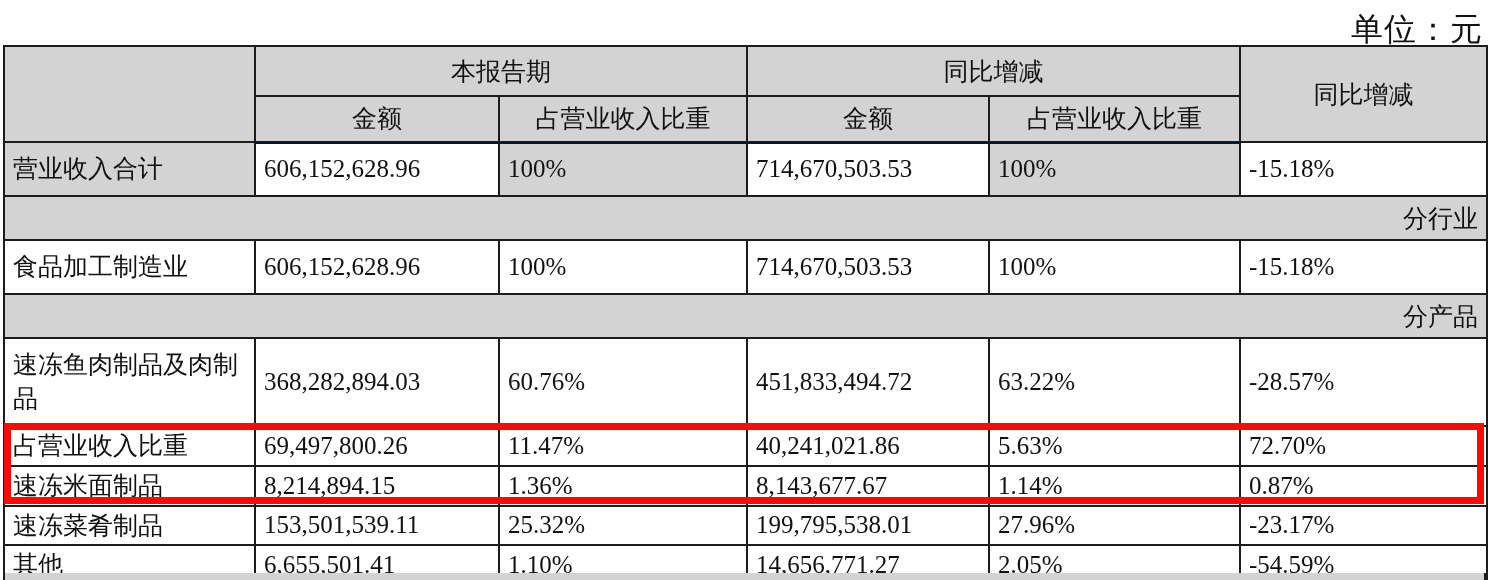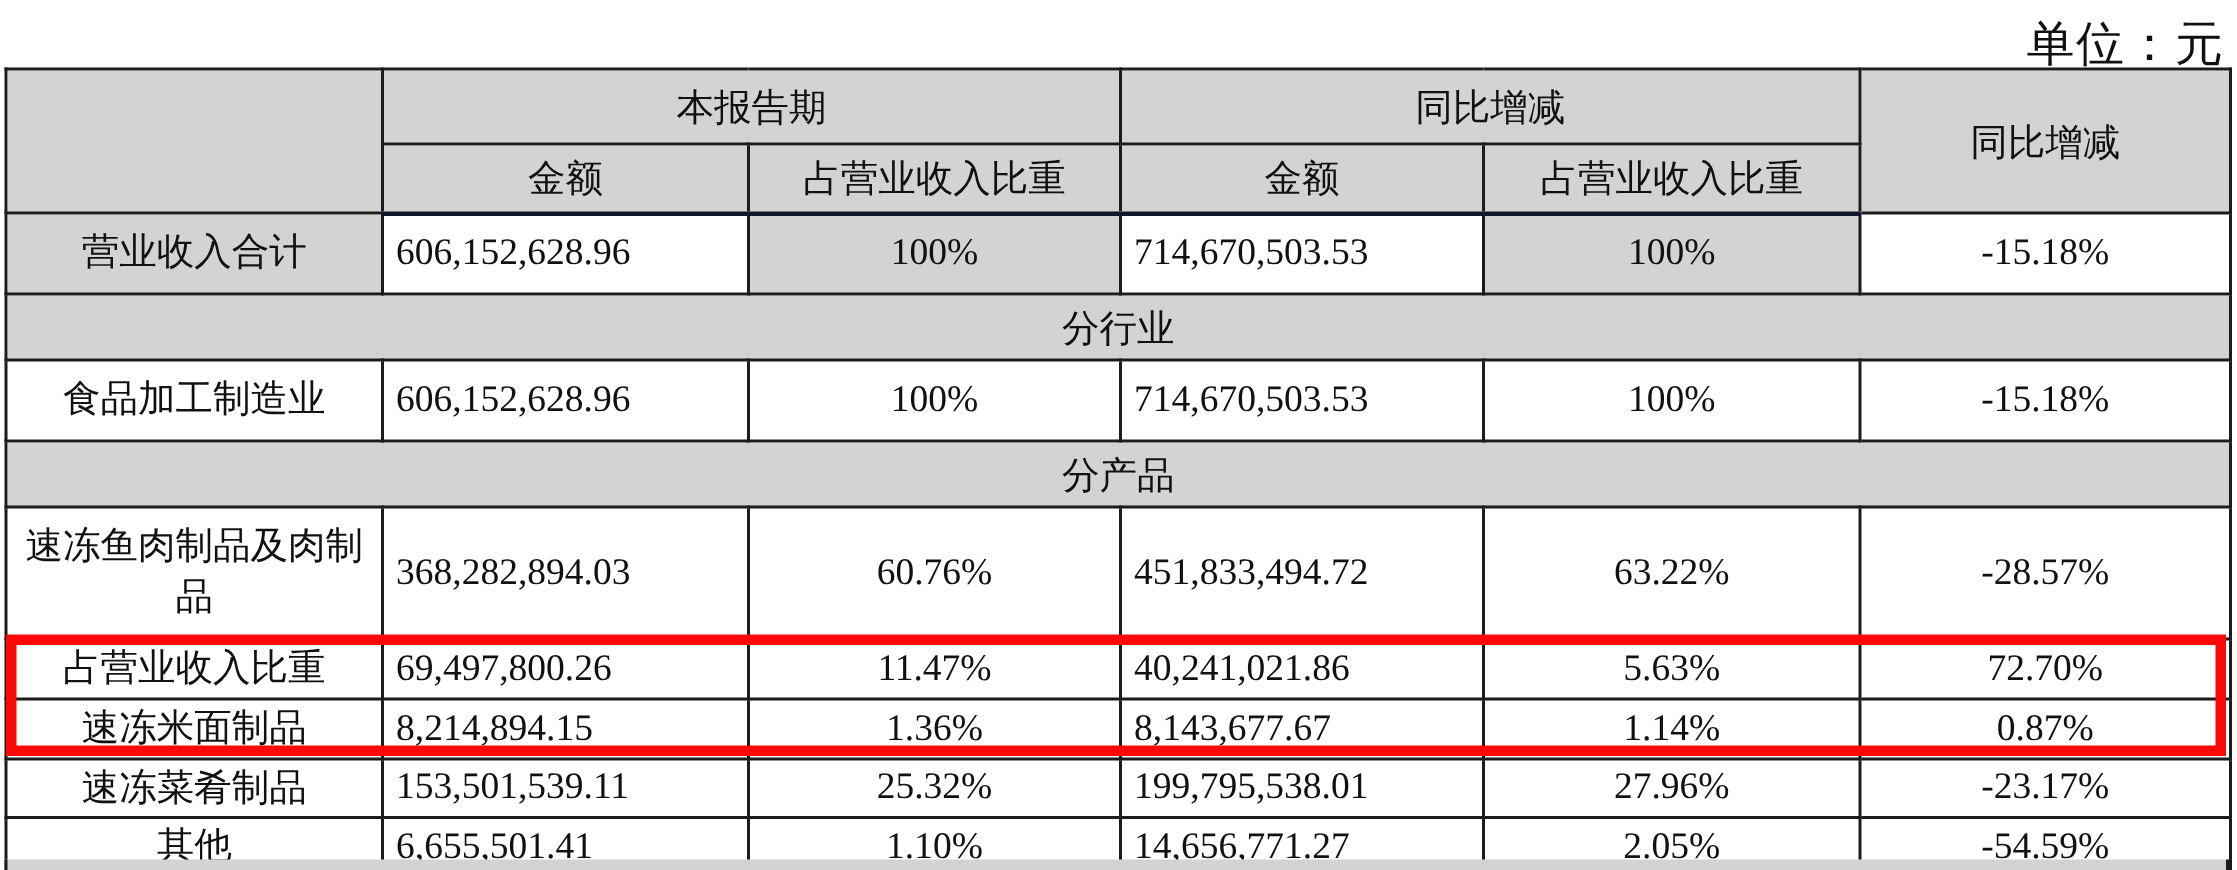--- a/index.html
+++ b/index.html
@@ -54,30 +54,30 @@
   col.c5 { width: 247px; }
 
   .shade { background: #d3d3d3; }
 
   tr.hdr1 { height: 50px; }
   tr.hdr2 { height: 46px; }
   tr.hdr2 td, tr.hdr2 th, .hdr-span { border-bottom: 3px solid #0f172a; }
   th.hdr { text-align: center; background: #d3d3d3; }
 
   td.lbl {
-    text-align: center;
+    text-align: left;
     padding: 4px 55px 4px 12px;
     line-height: 1.35;
   }
   td.sec {
-    text-align: center;
+    text-align: right;
     padding: 4px 12px;
   }
   td.amt { text-align: left; }
-  td.pct { text-align: center; padding-right: 10px; font-family: Liberation Serif, serif; }
+  td.pct { text-align: left; padding-right: 10px; font-family: Liberation Serif, serif; }
 
   tr.r-total   { height: 54px; }
   tr.r-sect1   { height: 44px; }
   tr.r-food    { height: 54px; }
   tr.r-sect2   { height: 44px; }
   tr.r-fish    { height: 88px; }
   tr.r-snack   { height: 39px; }
   tr.r-rice    { height: 37px; }
   tr.r-dish    { height: 37px; }
   tr.r-other   { height: 32px; }

